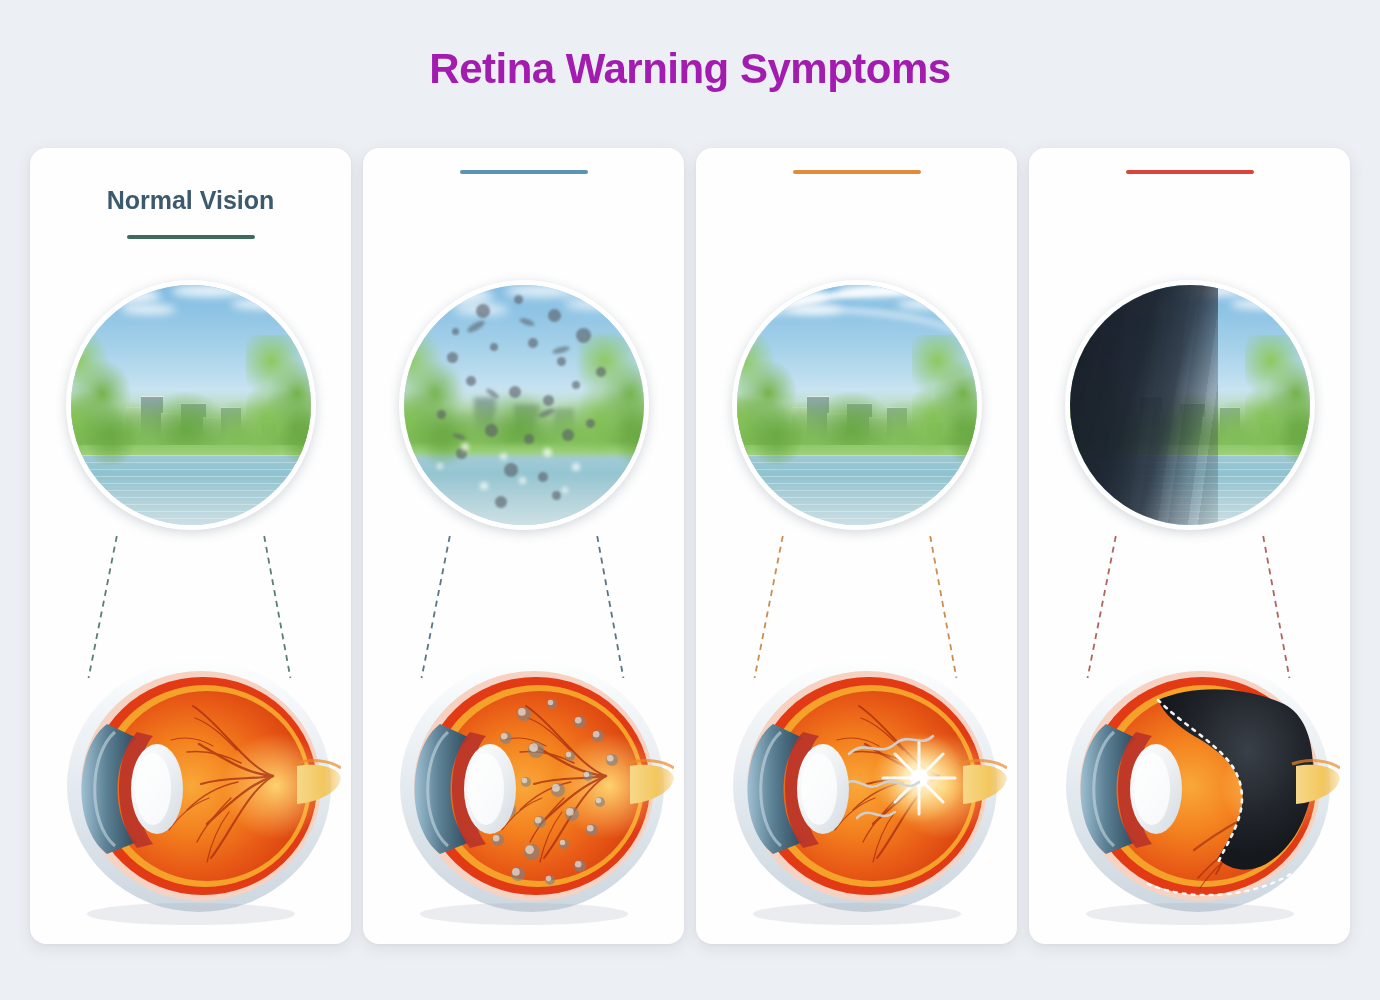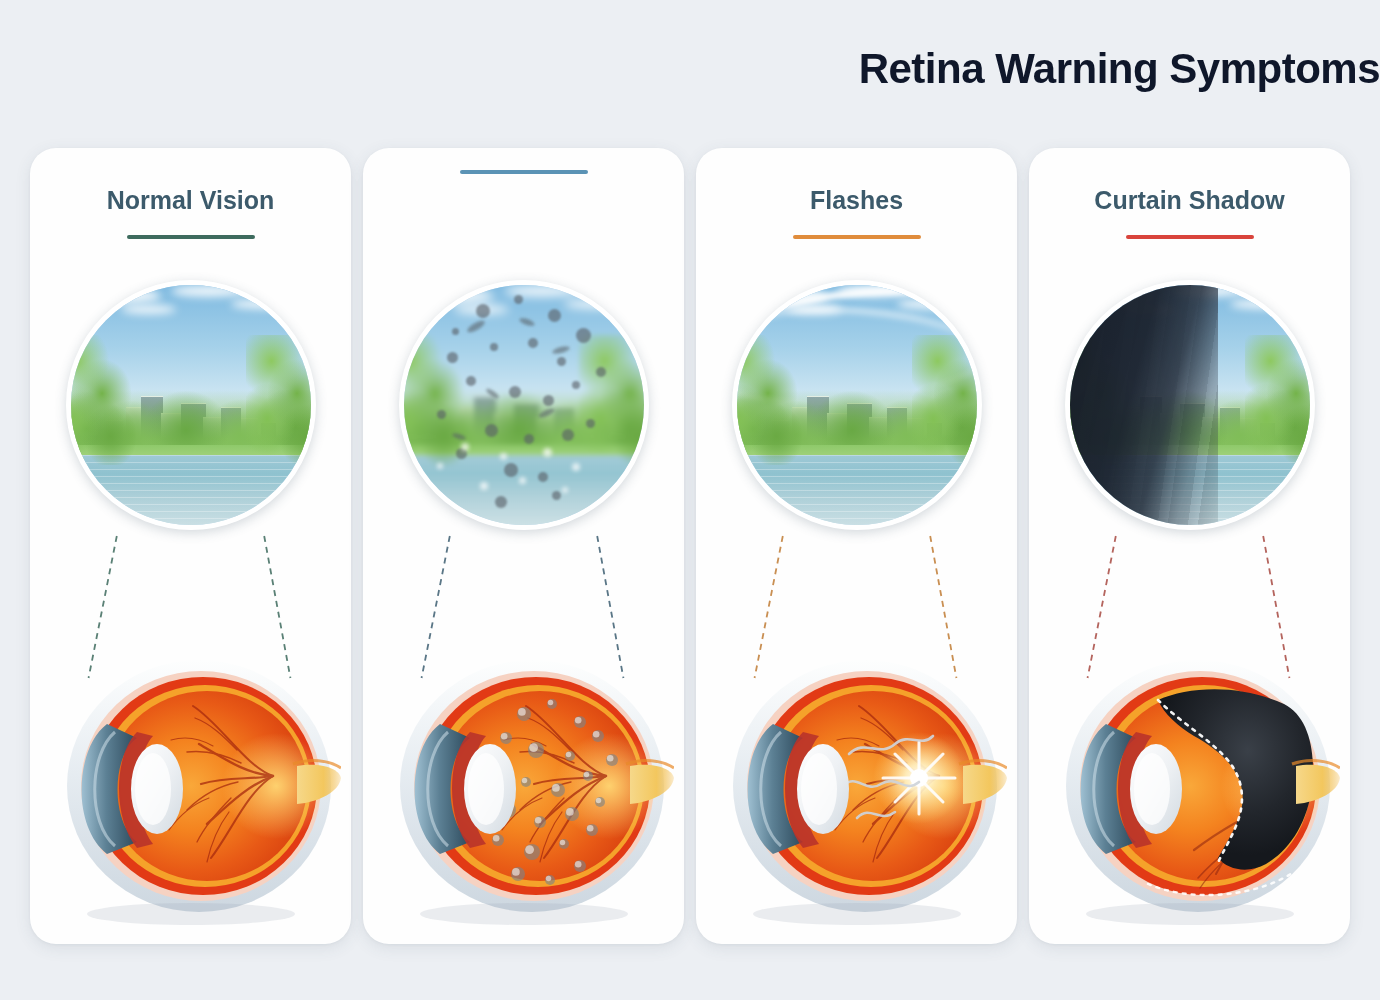--- a/index.html
+++ b/index.html
@@ -30,21 +30,21 @@
     width: 1320px;
     height: 796px;
     display: flex;
     gap: 12px;
   }
 
   .card {
     position: relative;
     flex: 1 1 0;
     background: #fefefe;
-    border-radius: 26px;
+    border-radius: 16px;
     box-shadow: 0 4px 16px rgba(60,80,100,0.10), 0 1px 3px rgba(60,80,100,0.06);
     overflow: hidden;
   }
 
   .card-title {
     text-align: center;
     font-size: 25px;
     font-weight: bold;
     color: #3c5a6b;
     padding-top: 40px;
@@ -180,21 +180,21 @@
     left: 50%;
     transform: translateX(-50%);
     width: 300px;
     height: 300px;
   }
   .eye-svg { display: block; width: 300px; height: 300px; }
 </style>
 </head>
 <body style="background: rgb(236, 239, 243);">
 
-<h1 id="page-title" style="color: #0f172a; text-align: right;">Retina Warning Symptoms</h1>
+<h1 id="page-title" style="color: #a21caf;">Retina Warning Symptoms</h1>
 
 <div id="cards">
     <div class="card">
     <div class="card-title">Normal Vision</div>
     <div class="title-rule" style="background:#3e6b5e"></div>
 
     <div class="vision-wrap">
       <div class="vision-circle">
 
   <div class="scene">
@@ -562,21 +562,20 @@
     <ellipse cx="112" cy="163" rx="18" ry="36" fill="#ffffff" opacity="0.75"></ellipse>
 
     <path d="M256 140 C278 136 298 142 300 152 C298 166 278 176 256 178 Z" fill="url(#opn1)"></path>
     <path d="M252 138 C268 132 288 134 300 142" fill="none" stroke="#e88a2a" stroke-width="3" opacity="0.7"></path>
 
     <ellipse cx="150" cy="288" rx="104" ry="11" fill="#9aa6b4" opacity="0.20"></ellipse>
   </svg>
     </div>
   </div>
     <div class="card">
-    <div class="card-title">Flashes</div>
     <div class="title-rule" style="background:#e08c3c"></div>
 
     <div class="vision-wrap">
       <div class="vision-circle">
 
   <div class="scene">
     <div class="sky">
               <div class="cloud" style="left:10%;top:6%;width:28%;height:9%"></div>
               <div class="cloud" style="left:42%;top:3%;width:30%;height:8%"></div>
               <div class="cloud" style="left:66%;top:12%;width:26%;height:7%"></div>
@@ -704,21 +703,20 @@
     <ellipse cx="112" cy="163" rx="18" ry="36" fill="#ffffff" opacity="0.75"></ellipse>
 
     <path d="M256 140 C278 136 298 142 300 152 C298 166 278 176 256 178 Z" fill="url(#opn2)"></path>
     <path d="M252 138 C268 132 288 134 300 142" fill="none" stroke="#e88a2a" stroke-width="3" opacity="0.7"></path>
 
     <ellipse cx="150" cy="288" rx="104" ry="11" fill="#9aa6b4" opacity="0.20"></ellipse>
   </svg>
     </div>
   </div>
     <div class="card">
-    <div class="card-title">Curtain Shadow</div>
     <div class="title-rule" style="background:#d9443c"></div>
 
     <div class="vision-wrap">
       <div class="vision-circle">
 
   <div class="scene">
     <div class="sky">
               <div class="cloud" style="left:10%;top:6%;width:28%;height:9%"></div>
               <div class="cloud" style="left:42%;top:3%;width:30%;height:8%"></div>
               <div class="cloud" style="left:66%;top:12%;width:26%;height:7%"></div>

